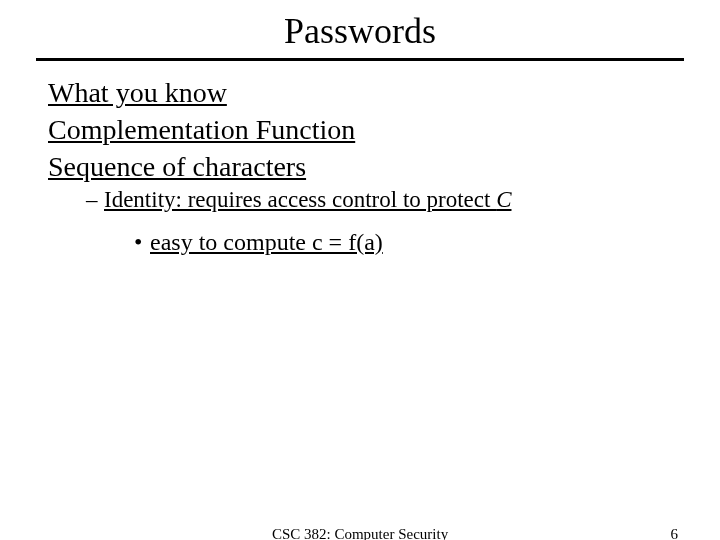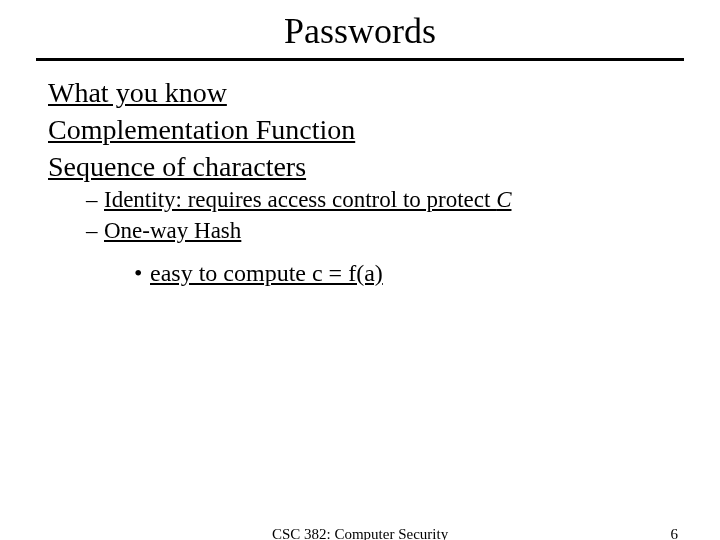--- a/index.html
+++ b/index.html
@@ -92,23 +92,20 @@
 
   <div class="body">
 
     <div class="lvl1">What you know</div>
     <div class="lvl1">Complementation Function</div>
     <div class="lvl1">Sequence of characters</div>
 
     <div class="lvl2">
       <span class="dash">–</span><span>Identity: requires access control to protect </span><span class="italic-C">C</span>
     </div>
-    <div class="lvl2">
-      <span class="dash">–</span><span>One-way Hash</span>
-    </div>
 
     <div class="lvl2-spacer"></div>
 
     <div class="lvl3">
       <span class="bullet">•</span><span>easy to compute c = f(a)</span>
     </div>
 
   </div>
 
   <div class="footer">

